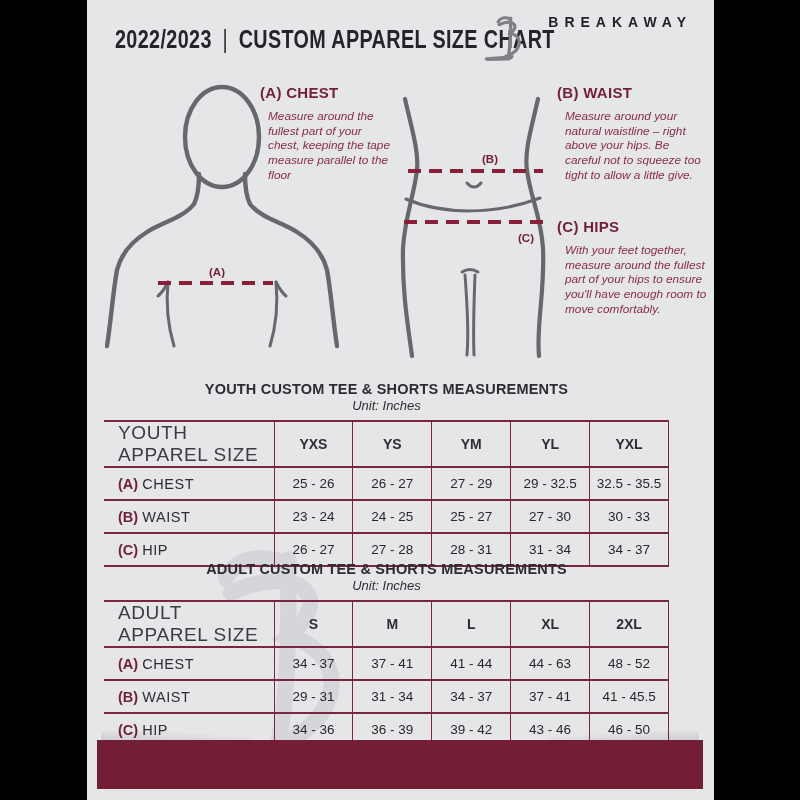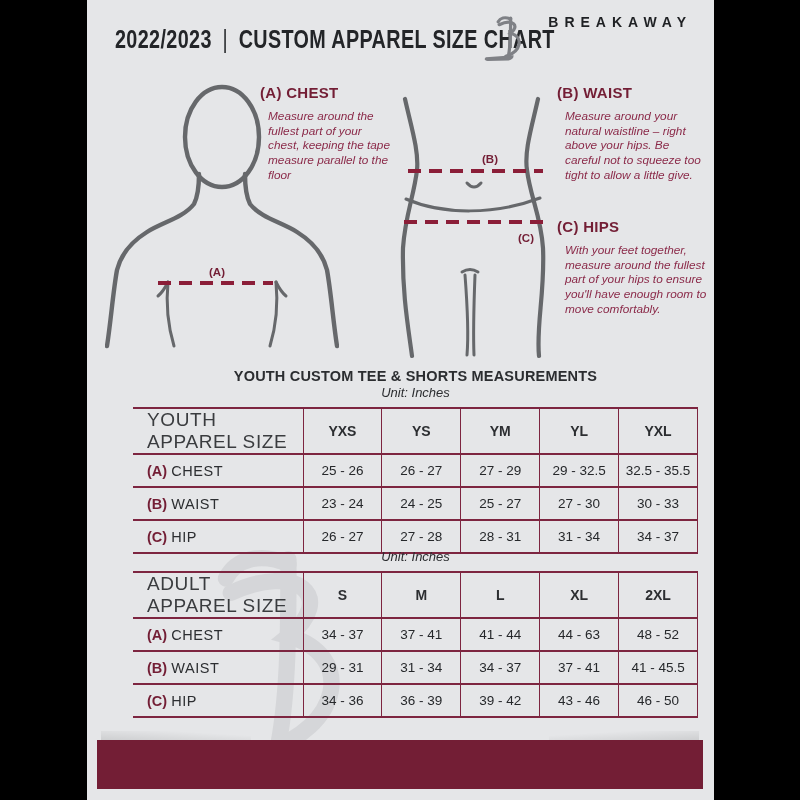--- a/index.html
+++ b/index.html
@@ -23,21 +23,21 @@
   .inst-waist{left:470px;top:84px;width:152px;}
   .inst-hips{left:470px;top:218px;width:158px;}
 
   
   .fig{position:absolute;z-index:1;}
   .fig-upper{left:18px;top:80px;}
   .fig-torso{left:306px;top:96px;}
   .fig text{font-family:"Liberation Sans",sans-serif;font-weight:700;font-size:11.5px;fill:#731e35;}
 
   
-  .section{position:absolute;left:46px;width:565px;z-index:2;}
+  .section{position:absolute;left:17px;width:565px;z-index:2;margin-top:13px;}
   .section-youth{top:368px;}
   .section-adult{top:548px;}
   .tbl-title{text-align:center;font-weight:700;font-size:14.5px;color:#2b2d30;letter-spacing:.2px;margin:0;}
   .tbl-unit{text-align:center;font-style:italic;font-size:13px;color:#2b2d30;margin:1px 0 7px 0;}
   table{border-collapse:collapse;width:565px;table-layout:fixed;}
   col.c0{width:170px;}
   th,td{border-right:1.5px solid #7d2540;border-top:2px solid #7d2540;height:31px;padding:0;}
   tr.hdr th{height:33px;}
   tr.last th,tr.last td{border-bottom:2px solid #7d2540;}
   th.size-col{ text-align:left;padding-left:14px;font-weight:400;font-size:19px;color:#3a3c3f;letter-spacing:.6px;}
@@ -186,20 +186,21 @@
           <td class="val">27 - 28</td>
           <td class="val">28 - 31</td>
           <td class="val">31 - 34</td>
           <td class="val">34 - 37</td>
         </tr>
       </tbody>
         </table>
     </div>
 
     <div class="section section-adult">
+      <p class="tbl-title">ADULT CUSTOM TEE &amp; SHORTS MEASUREMENTS</p>
       <p class="tbl-unit">Unit: Inches</p>
       <table>
         <colgroup>
             <col class="c0">
             <col>
             <col>
             <col>
             <col>
             <col>
           </colgroup>

